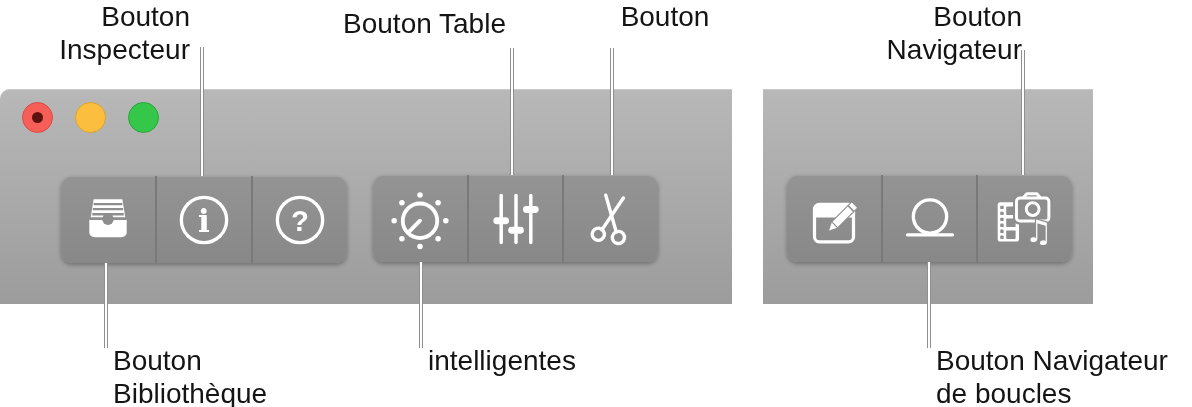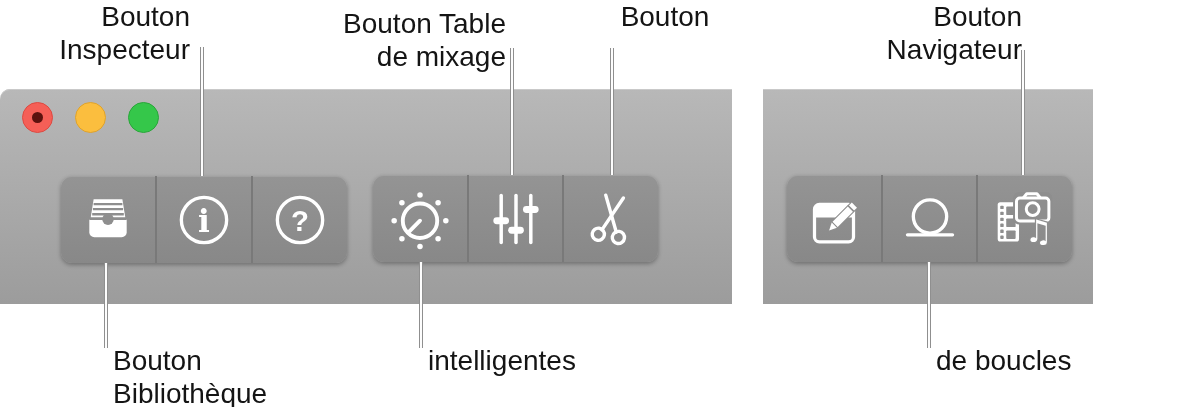--- a/index.html
+++ b/index.html
@@ -48,21 +48,20 @@
 <body>
 
 <div class="stage">
 
   <div class="callout-label align-right" style="left:30px;top:0;width:160px;">
     <div>Bouton</div>
     <div>Inspecteur</div>
   </div>
   <div class="callout-label align-right" style="left:328px;top:0;width:178px;margin-top:7px;">
     <div>Bouton Table</div>
-    <div>de mixage</div>
   </div>
   <div class="callout-label align-center" style="left:595px;top:0;width:140px;">
     <div>Bouton</div>
   </div>
   <div class="callout-label align-right" style="left:852px;top:0;width:170px;">
     <div>Bouton</div>
     <div>Navigateur</div>
   </div>
 
   <div class="toolbar toolbar-left">
@@ -212,16 +211,17 @@
   <div class="callout-line" style="left:927px;top:262px;height:86px;"></div>
 
   <div class="callout-label align-left" style="left:113px;top:344px;">
     <div>Bouton</div>
     <div>Bibliothèque</div>
   </div>
   <div class="callout-label align-left" style="left:428px;top:344px;">
     <div>intelligentes</div>
   </div>
   <div class="callout-label align-left" style="left:936px;top:344px;">
+    <div>Bouton Navigateur</div>
     <div>de boucles</div>
   </div>
 
 </div>
 
 </body></html>

